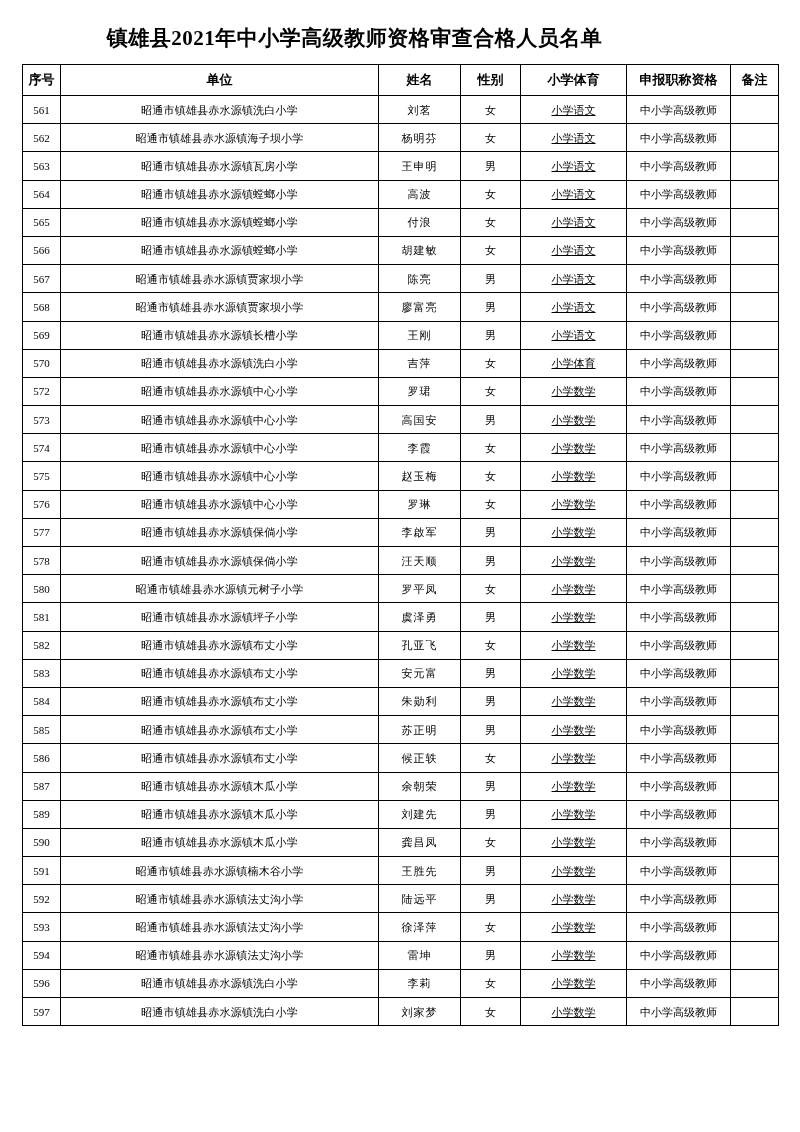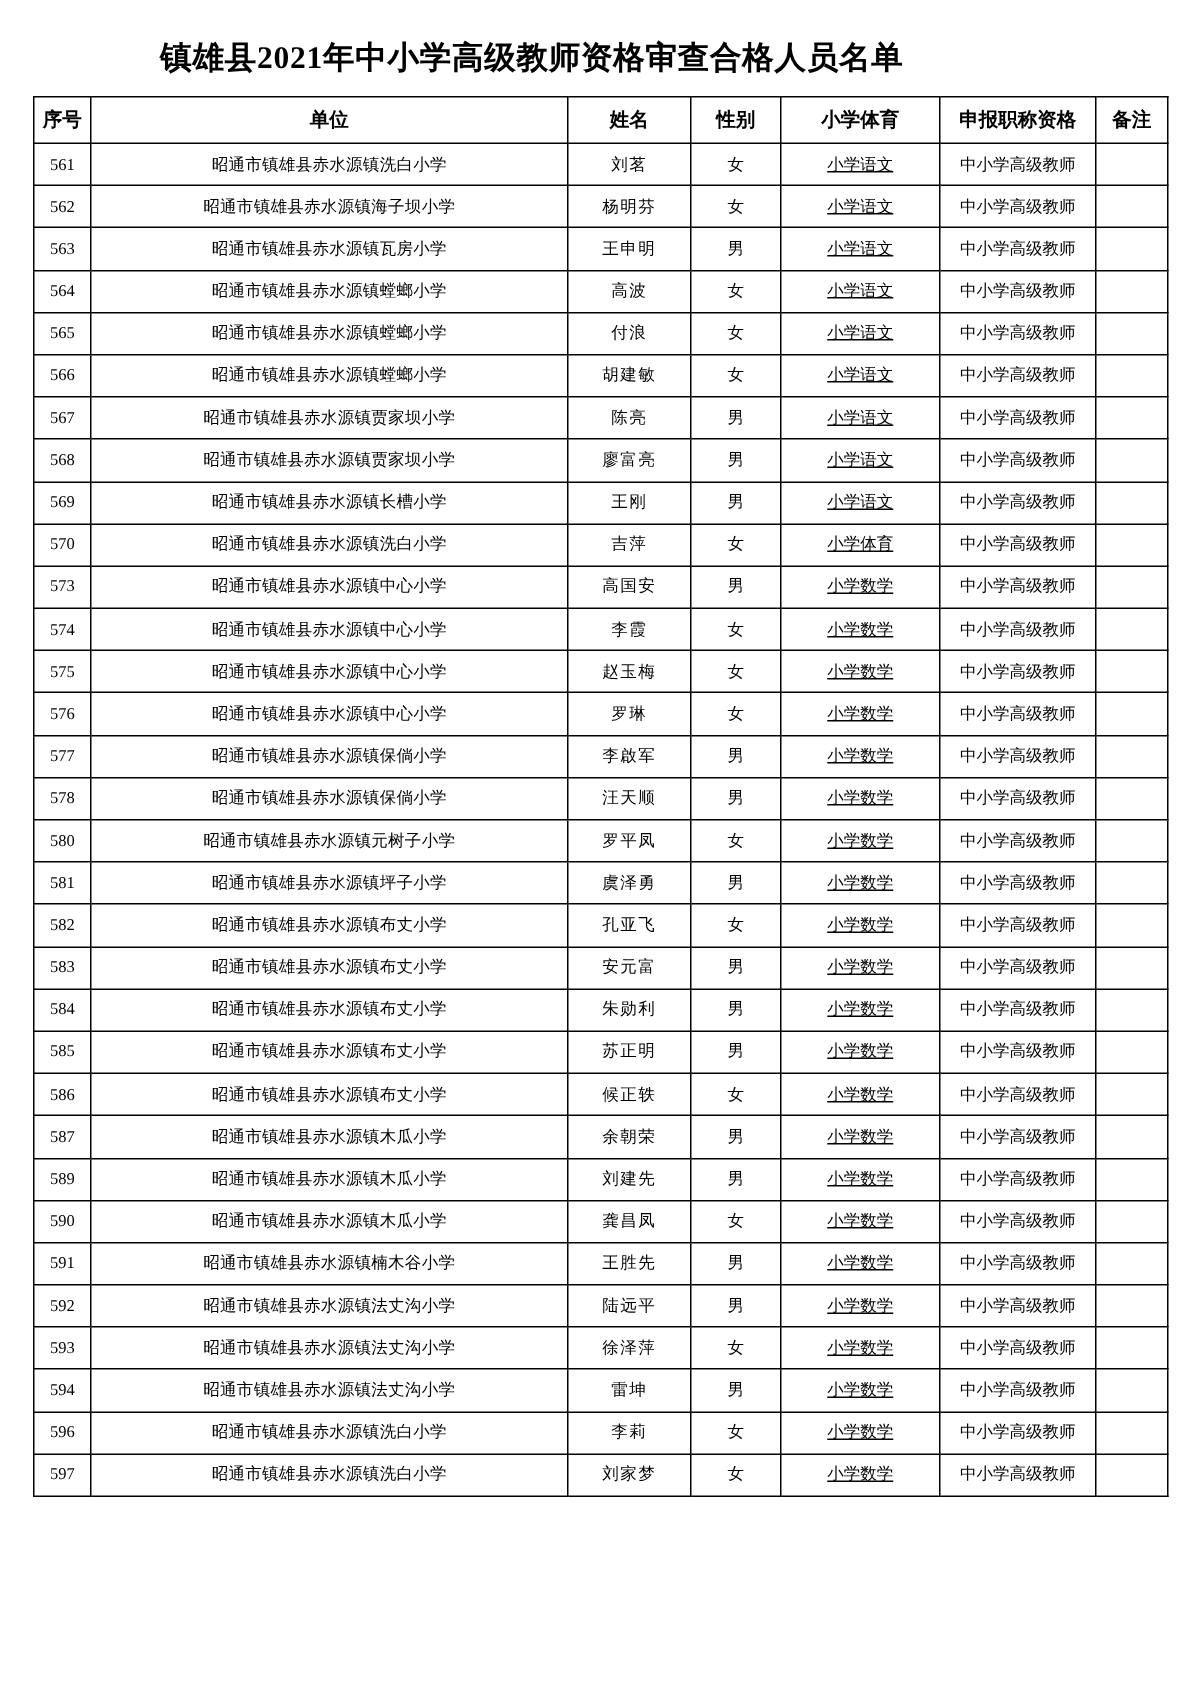--- a/index.html
+++ b/index.html
@@ -181,20 +181,29 @@
         <tr>
           <td class="seq">570</td>
           <td class="unit">昭通市镇雄县赤水源镇洗白小学</td>
           <td class="name">吉萍</td>
           <td class="sex">女</td>
           <td class="major">小学体育</td>
           <td class="qual">中小学高级教师</td>
           <td class="note"></td>
         </tr>
         <tr>
+          <td class="seq">572</td>
+          <td class="unit">昭通市镇雄县赤水源镇中心小学</td>
+          <td class="name">罗珺</td>
+          <td class="sex">女</td>
+          <td class="major">小学数学</td>
+          <td class="qual">中小学高级教师</td>
+          <td class="note"></td>
+        </tr>
+        <tr>
           <td class="seq">573</td>
           <td class="unit">昭通市镇雄县赤水源镇中心小学</td>
           <td class="name">高国安</td>
           <td class="sex">男</td>
           <td class="major">小学数学</td>
           <td class="qual">中小学高级教师</td>
           <td class="note"></td>
         </tr>
         <tr>
           <td class="seq">574</td>

